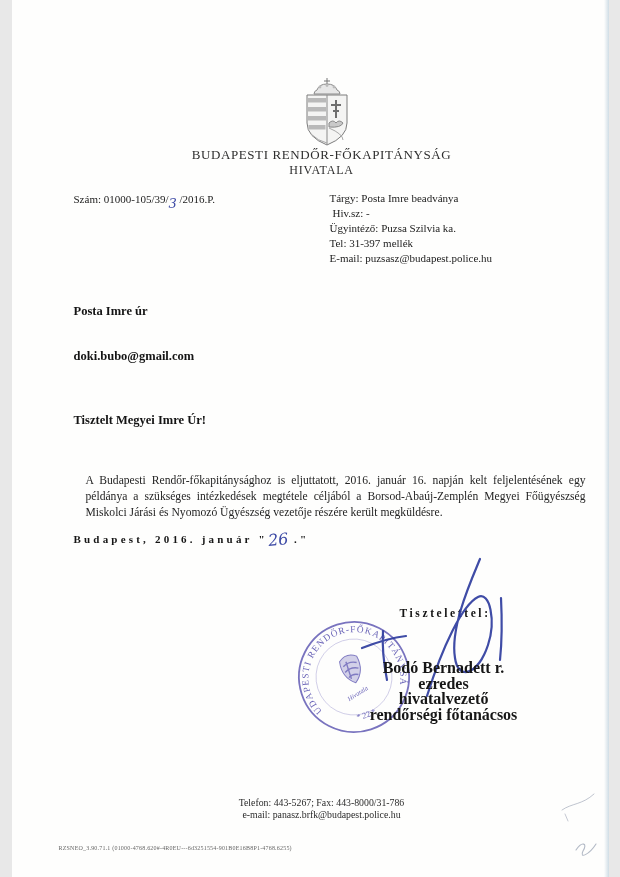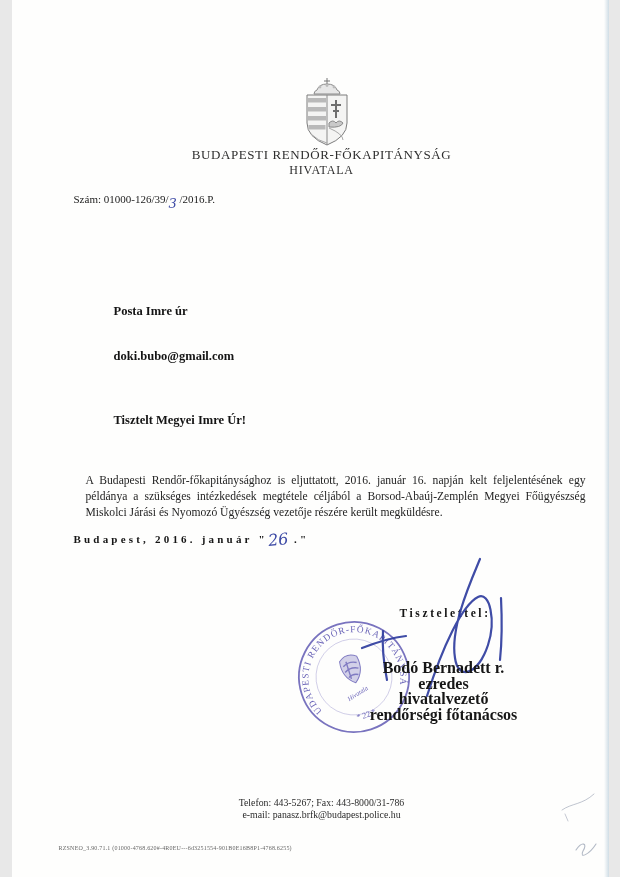--- a/index.html
+++ b/index.html
@@ -15,21 +15,21 @@
   .org-name,.org-unit{text-transform:uppercase;}
   .org-unit{top:163px;font-size:12px;letter-spacing:.8px;color:#2e2e2e;}
   
   .ref-line{left:62px;top:191px;font-size:11px;color:#222;}
   .hand{color:#3d4aa5;font-style:italic;font-family:"DejaVu Serif",serif;}
   .hand-day{display:inline-block;font-size:16px;transform:rotate(-6deg);position:relative;top:2px;letter-spacing:0;}
   .hand-num{display:inline-block;font-size:13px;position:relative;top:5px;}
   .case-info{left:318px;top:191px;font-size:11px;line-height:15px;color:#222;}
   .case-info div:nth-child(2){padding-left:3px;}
   
-  .b{font-weight:bold;color:#141414;margin-left:40px;}
+  .b{font-weight:bold;color:#141414;}
   .addr-name{left:62px;top:304px;font-size:12.5px;}
   .addr-email{left:62px;top:349px;font-size:12.5px;}
   .salute{left:62px;top:413px;font-size:12.5px;}
   
   .body-text{left:62px;top:461px;width:500px;font-size:11.6px;line-height:16px;
     text-align:justify;margin:12px;color:#242424;}
   
   .dateline{left:62px;top:528px;font-size:11px;}
   .dateline .sp{font-weight:bold;letter-spacing:3.2px;color:#151515;}
   
@@ -69,23 +69,30 @@
       <path d="M38 24 v18 M33 29 h10 M35 35 h6" stroke="#6f6f6f" stroke-width="2"></path>
       <path d="M31 47 q4 -4 7 0 q3 -4 7 0 q-2 5 -14 4 z" fill="#c9c9c9" stroke="#8a8a8a"></path>
       <path d="M31 52 q14 6 14 12" stroke="#a8a8a8"></path>
     </g>
   </svg>
 
   <div class="abs center org-name">Budapesti Rendőr-Főkapitányság</div>
   <div class="abs center org-unit">Hivatala</div>
 
   <div class="abs ref-line">
-    <span>Szám: 01000-126/39/</span><span class="hand hand-num">3</span><span> /2016.P.</span>
+    <span>Szám: 01000-105/39/</span><span class="hand hand-num">3</span><span> /2016.P.</span>
   </div>
 
+  <div class="abs case-info">
+    <div>Tárgy: Posta Imre beadványa</div>
+    <div>Hiv.sz:  -</div>
+    <div>Ügyintéző: Puzsa Szilvia ka.</div>
+    <div>Tel: 31-397 mellék</div>
+    <div>E-mail: puzsasz@budapest.police.hu</div>
+  </div>
 
   <div class="abs addr-name b">Posta Imre úr</div>
   <div class="abs addr-email b">doki.bubo@gmail.com</div>
   <div class="abs salute b">Tisztelt Megyei Imre Úr!</div>
 
   <p class="abs body-text">A Budapesti Rendőr-főkapitánysághoz is eljuttatott, 2016. január 16. napján kelt feljelentésének egy példánya a szükséges intézkedések megtétele céljából a Borsod-Abaúj-Zemplén Megyei Főügyészség Miskolci Járási és Nyomozó Ügyészség vezetője részére került megküldésre.</p>
 
   <div class="abs dateline">
     <span class="sp">Budapest, 2016. január "</span><span class="hand hand-day">26</span><span class="sp"> ."</span>
   </div>

